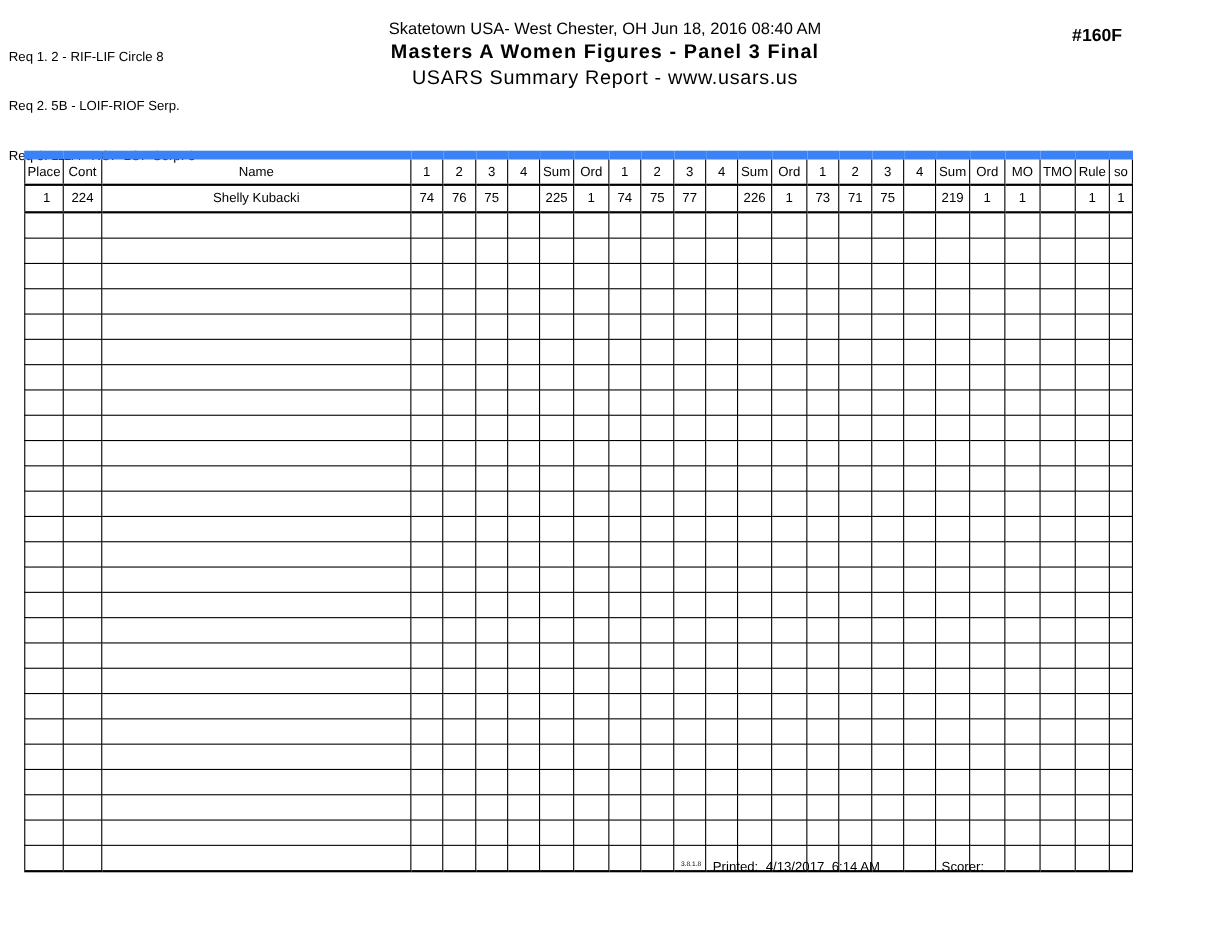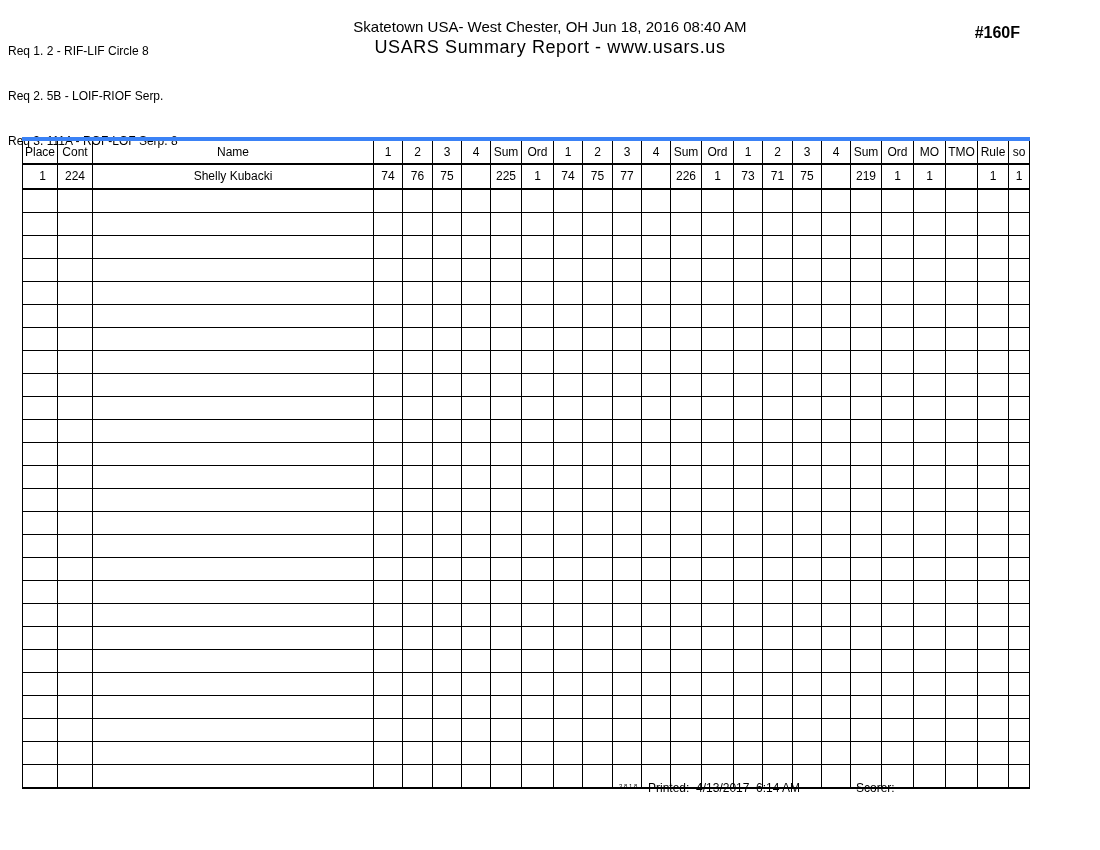--- a/index.html
+++ b/index.html
@@ -61,21 +61,21 @@
     overflow: hidden;
     white-space: nowrap;
   }
   .group-row th.judge-name {
     height: 18px; line-height: 18px;
     text-align: left;
     padding-left: 5px;
     font-weight: normal;
   }
   .group-row td.spacer { border: none; background: #fff; height: 18px; }
-  .head-row th { border-top: 4px solid #3b82f6; border-bottom: 2px solid #000; }
+  .head-row th { border-top: 8px solid #3b82f6; border-bottom: 2px solid #000; }
   .c-ord  { border-left: 4px solid #000; border-right: 4px solid #000; }
   .bl2 { border-left: 2px solid #000; }
   .br2 { border-right: 2px solid #000; }
   .al  { text-align: left; padding-left: 6px; }
   .data-row td { height: 23px; line-height: 23px; border-bottom: 2px solid #000; }
   .b { font-weight: bold; }
   .score-table tbody tr:last-child td { border-bottom: 2px solid #000; }
 
   
   .footer-version { position: absolute; left: 619px; top: 783px; font-size: 6px; }
@@ -88,20 +88,21 @@
 <div class="page">
 
   <div class="req-block">
     <div>Req 1. 2 - RIF-LIF Circle 8</div>
     <div>Req 2. 5B - LOIF-RIOF Serp.</div>
     <div>Req 3. 111A - ROF-LOF Serp. 8</div>
   </div>
 
   <div class="title-block">
     <div class="t2">Skatetown USA- West Chester, OH  Jun 18, 2016  08:40 AM</div>
+    <div class="t3">Masters A Women Figures - Panel 3 Final</div>
     <div class="t4">USARS Summary Report - www.usars.us</div>
   </div>
 
   <div class="doc-num">#160F</div>
 
   <table class="score-table">
     <colgroup>
       <col style="width:35px">
         <col style="width:35px">
         <col style="width:281px">

